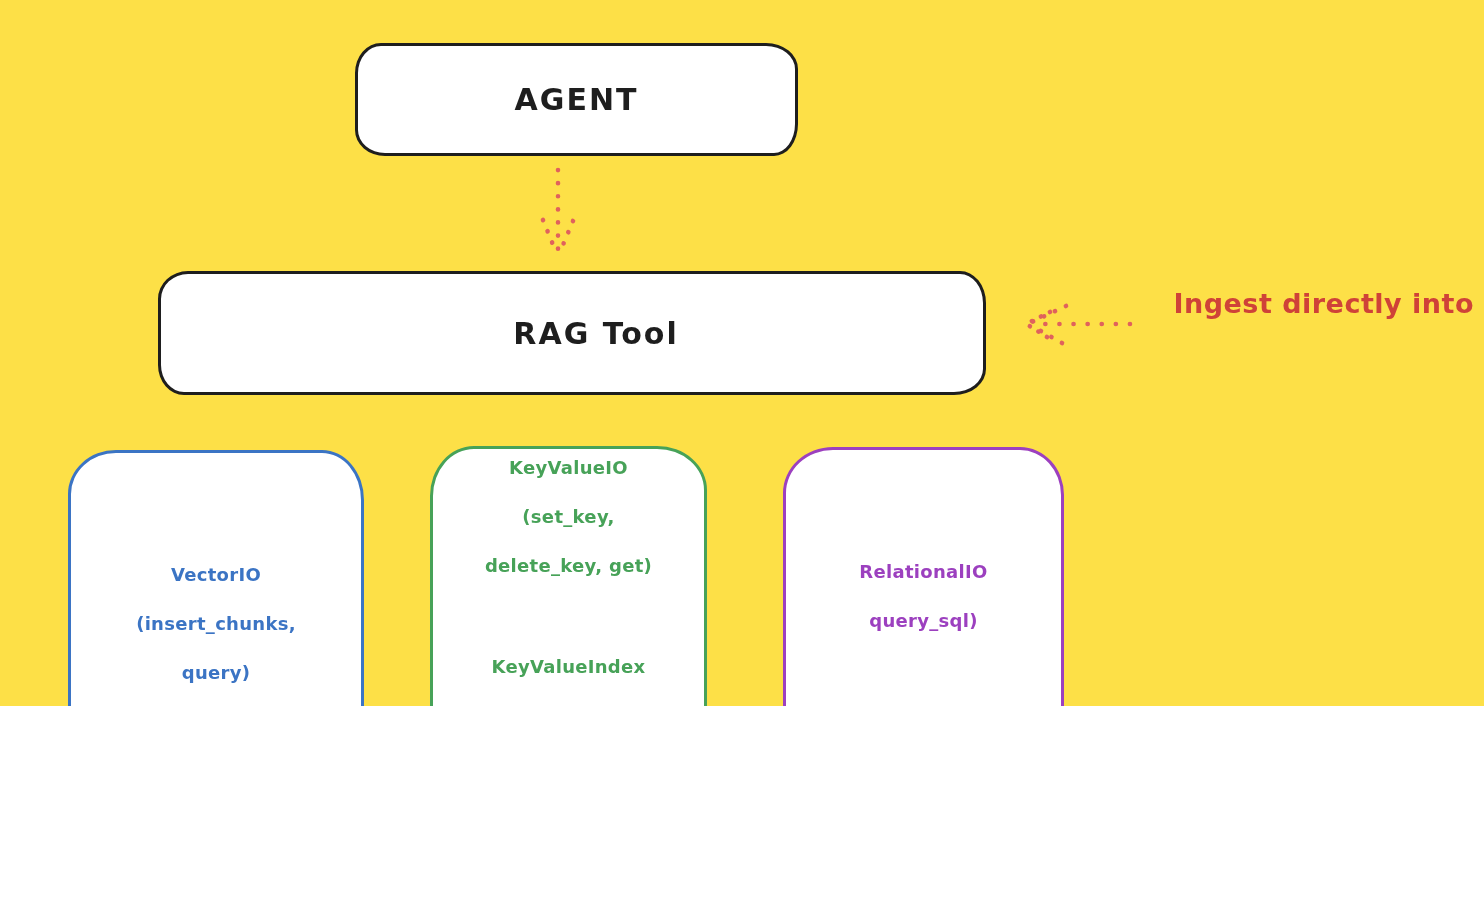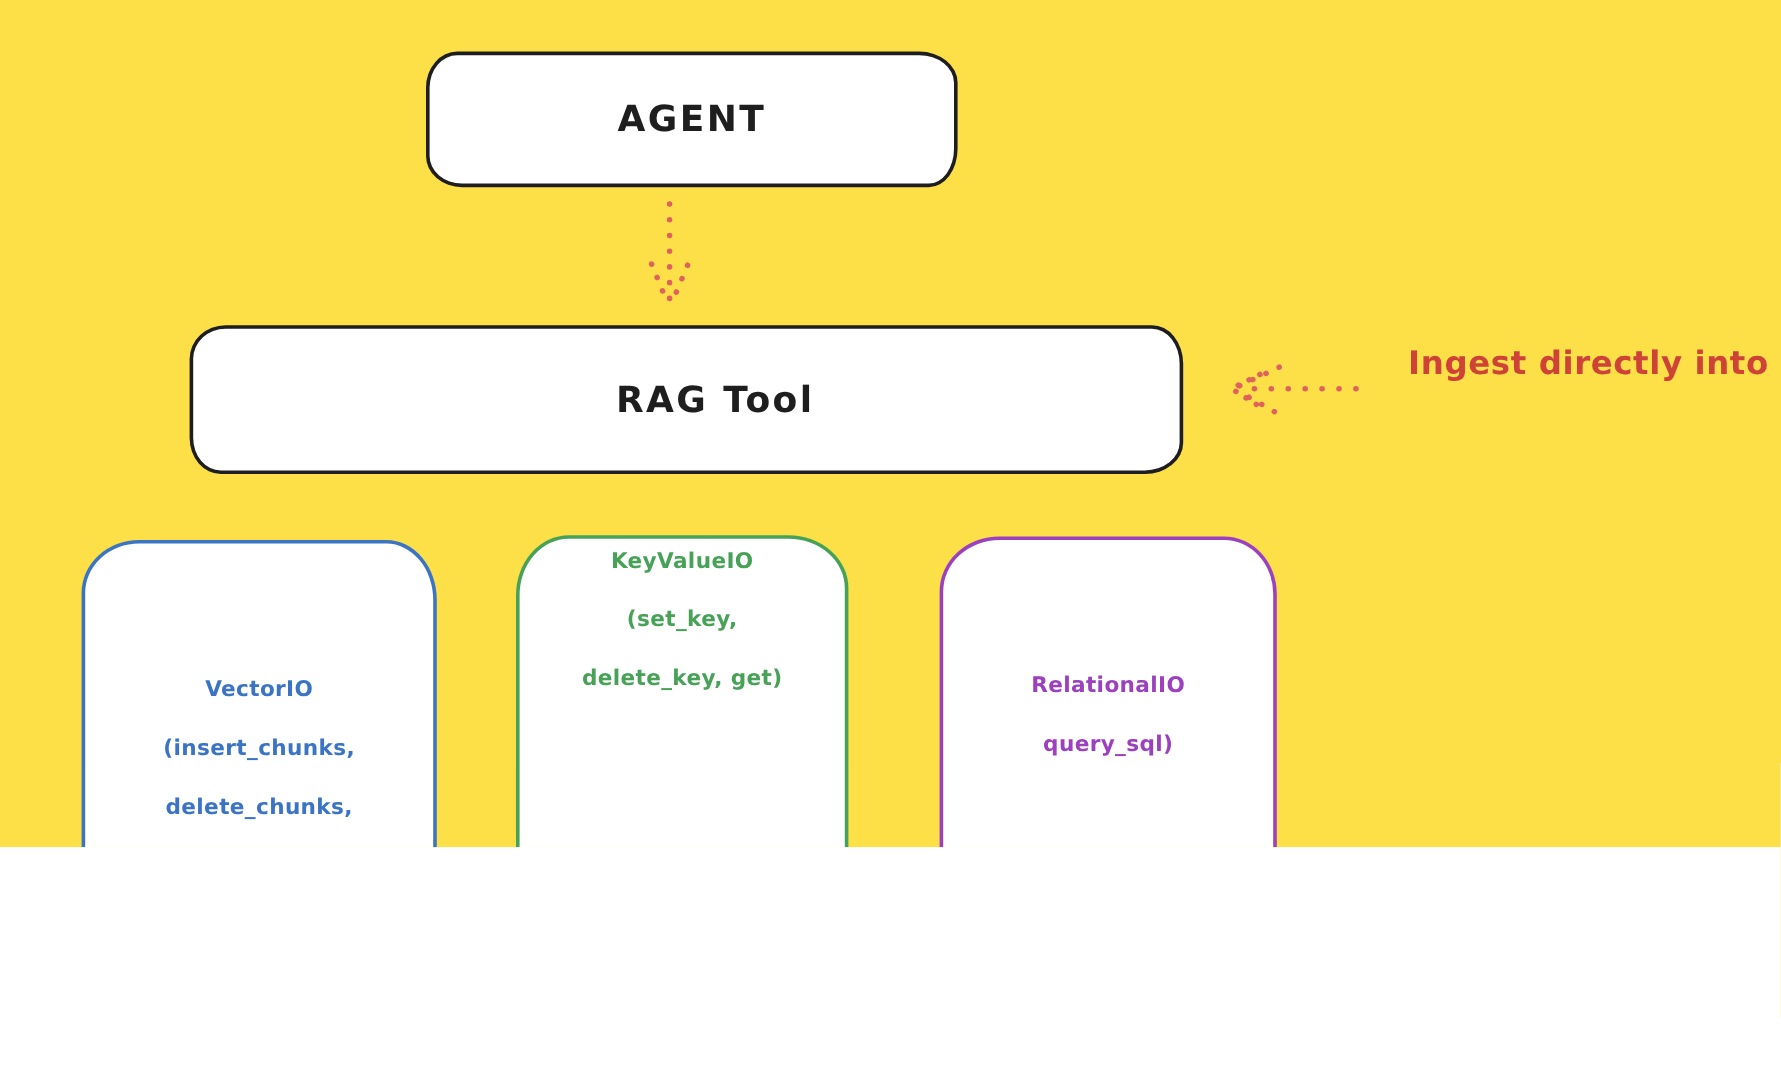--- a/index.html
+++ b/index.html
@@ -129,30 +129,30 @@
     <span class="title-label">RAG Tool</span>
   </div>
 
   <div class="annotation">
     <div>Ingest directly into</div>
   </div>
 
   <div class="box store store-vector">
     <div>VectorIO</div>
     <div>(insert_chunks,</div>
-    <div>delete_chunks,</div>
     <div>query)</div>
     <div class="spacer"></div>
   </div>
 
   <div class="box store store-keyvalue">
     <div>KeyValueIO</div>
     <div>(set_key,</div>
     <div>delete_key, get)</div>
     <div class="spacer"></div>
+    <div>KeyValueIndex</div>
   </div>
 
   <div class="box store store-relational">
     <div>RelationalIO</div>
     <div>query_sql)</div>
     <div class="spacer"></div>
   </div>
 
 </div>
 

